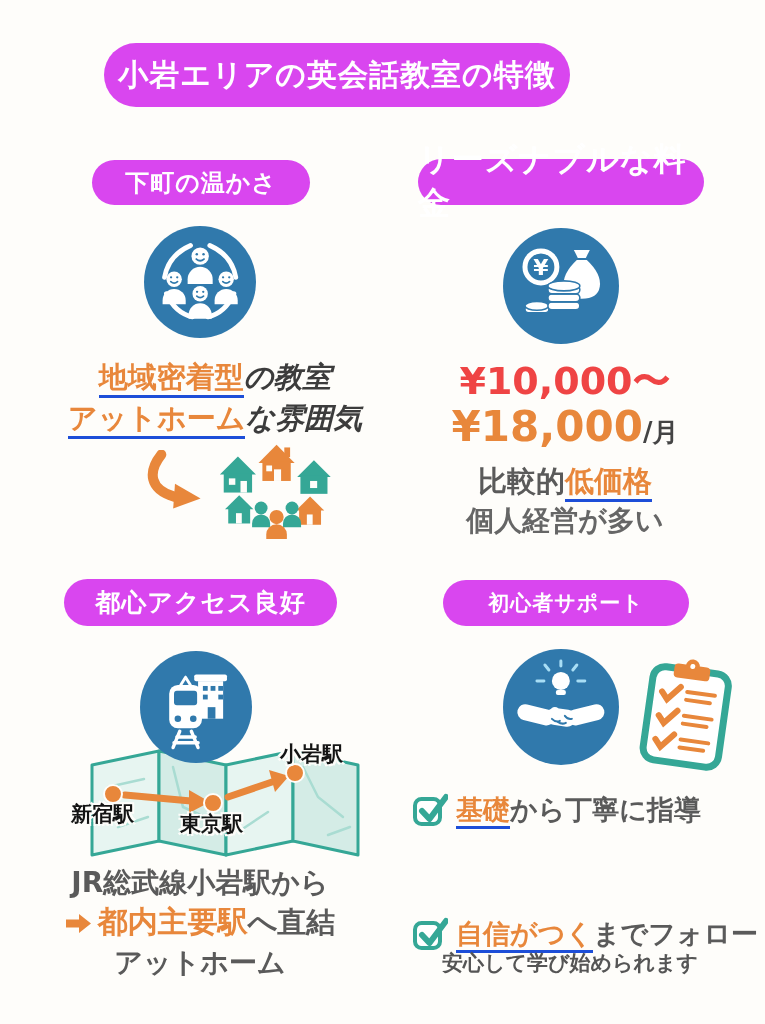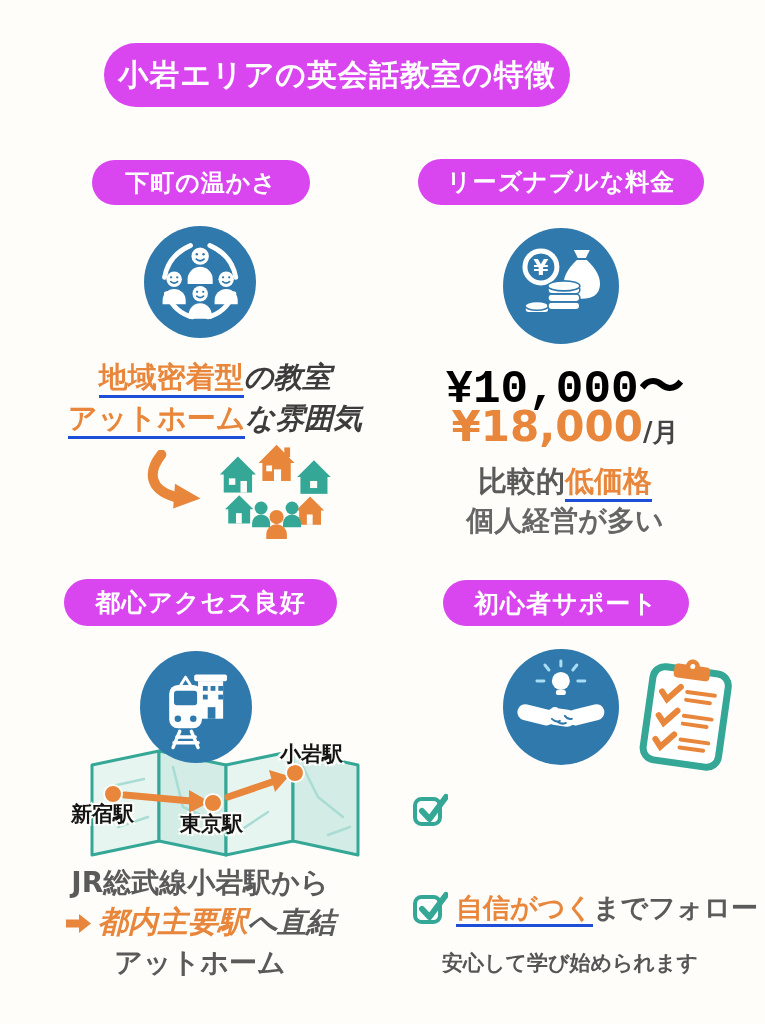--- a/index.html
+++ b/index.html
@@ -5,50 +5,50 @@
   html,body{margin:0;padding:0;}
   body{font-family:"DejaVu Sans",sans-serif;background:#ffffff;}
   .page{position:relative;width:765px;height:1024px;background:#fefdfa;overflow:hidden;margin:0 auto;}
 
   
   .pill{position:absolute;background:#d946ef;color:#ffffff;font-weight:bold;
         display:flex;align-items:center;justify-content:center;border-radius:40px;
         letter-spacing:1px;}
   .title-pill{left:104px;top:43px;width:466px;height:64px;font-size:30px;border-radius:34px;}
   .pill-a{left:92px;top:160px;width:218px;height:45px;font-size:24px;}
-  .pill-b{left:418px;top:159px;width:286px;height:46px;font-size:24px;}
+  .pill-b{left:418px;top:159px;width:286px;height:46px;font-size:32px;}
   .pill-c{left:64px;top:579px;width:273px;height:47px;font-size:25px;}
-  .pill-d{left:443px;top:580px;width:246px;height:46px;font-size:25px;}
+  .pill-d{left:443px;top:580px;width:246px;height:46px;font-size:21px;}
 
   
   .circle{position:absolute;border-radius:50%;background:#3079ac;display:flex;
           align-items:center;justify-content:center;z-index:2;}
   .circle svg{width:86%;height:86%;}
   .circle-a{left:144px;top:226px;width:112px;height:112px;}
   .circle-b{left:503px;top:228px;width:116px;height:116px;}
   .circle-c{left:140px;top:651px;width:112px;height:112px;}
   .circle-d{left:503px;top:649px;width:116px;height:116px;}
 
   
   .tline{position:absolute;text-align:center;white-space:nowrap;}
   .hl{color:#e8873b;font-weight:800;border-bottom:3px solid #1d4ed8;padding-bottom:1px;}
   .dark{color:#3c3c3c;font-weight:700;font-style:italic;}
   .gray{color:#5a5a5a;font-weight:600;}
 
   .line-a1{left:40px;top:358px;width:350px;font-size:29px;}
   .line-a2{left:40px;top:399px;width:350px;font-size:29px;}
 
-  .price-1{left:400px;top:356px;width:330px;font-size:46px;font-weight:800;color:#000000;font-family:Liberation Mono, monospace;}
+  .price-1{left:400px;top:356px;width:330px;font-size:38px;font-weight:800;color:#ef4444;}
   .price-2{left:400px;top:402px;width:330px;font-size:42px;font-weight:800;color:#e8873b;}
   .price-unit{font-size:26px;color:#444444;font-weight:800;}
   .note-b1{left:400px;top:462px;width:330px;font-size:29px;}
   .note-b2{left:400px;top:502px;width:330px;font-size:28px;color:#666666;font-weight:600;}
 
   .line-c1{left:28px;top:864px;width:344px;font-size:28px;}
-  .line-c2{left:28px;top:902px;width:344px;font-size:29px;font-style:italic;}
+  .line-c2{left:28px;top:902px;width:344px;font-size:29px;}
   .line-c2 .hl{font-size:30px;}
   .line-c3{left:28px;top:944px;width:344px;font-size:28px;}
   .arrow-glyph{display:inline-block;vertical-align:-2px;margin-right:6px;}
 
   
   .arrow-a{position:absolute;left:143px;top:450px;width:64px;height:60px;}
   .houses-a{position:absolute;left:216px;top:441px;width:116px;height:98px;}
   .map-c{position:absolute;left:88px;top:737px;width:274px;height:120px;z-index:1;}
   .station{position:absolute;font-size:21px;font-weight:bold;color:#141414;z-index:3;white-space:nowrap;
            text-shadow:2px 2px 0 #fefdfa,-2px 2px 0 #fefdfa,2px -2px 0 #fefdfa,-2px -2px 0 #fefdfa;}
@@ -56,21 +56,21 @@
   .st-tokyo{left:180px;top:810px;}
   .st-koiwa{left:280px;top:740px;}
   .clipboard{position:absolute;left:640px;top:658px;width:92px;height:114px;transform:rotate(8deg);z-index:1;}
 
   
   .check-row{position:absolute;left:412px;width:345px;display:flex;align-items:flex-start;white-space:nowrap;}
   .check-row .check-icon{width:36px;height:34px;margin-right:8px;flex:0 0 auto;}
   .check-row .ck-text{font-size:27px;}
   .row-1{top:792px;}
   .row-2{top:841px;}
-  .row-3{top:890px;}
+  .row-3{top:916px;}
   .footer-d{left:400px;top:949px;width:340px;font-size:21px;color:#555555;font-weight:600;}
 </style>
 </head>
 <body>
 
 <div class="page">
 
   <div class="pill title-pill">小岩エリアの英会話教室の特徴</div>
 
   <div class="pill pill-a">下町の温かさ</div>
@@ -302,20 +302,21 @@
         <path d="M44,82 h28 M44,90 h24" stroke-width="4"></path>
       </g>
     </svg>
   </div>
 
   <div class="check-row row-1">
     <span class="check-icon"><svg viewBox="0 0 36 34">
           <rect x="3" y="7" width="25" height="25" rx="6.5" fill="#ffffff" stroke="#35a796" stroke-width="4"></rect>
           <path d="M10,19 l7.5,8 L34,5" stroke="#35a796" stroke-width="6" fill="none" stroke-linecap="round" stroke-linejoin="round"></path>
         </svg></span>
+    <span class="ck-text"><span class="hl">基礎</span><span class="gray">から丁寧に指導</span></span>
   </div>
   <div class="check-row row-3">
     <span class="check-icon"><svg viewBox="0 0 36 34">
           <rect x="3" y="7" width="25" height="25" rx="6.5" fill="#ffffff" stroke="#35a796" stroke-width="4"></rect>
           <path d="M10,19 l7.5,8 L34,5" stroke="#35a796" stroke-width="6" fill="none" stroke-linecap="round" stroke-linejoin="round"></path>
         </svg></span>
     <span class="ck-text"><span class="hl">自信がつく</span><span class="gray">までフォロー</span></span>
   </div>
 
   <div class="tline footer-d">安心して学び始められます</div>

